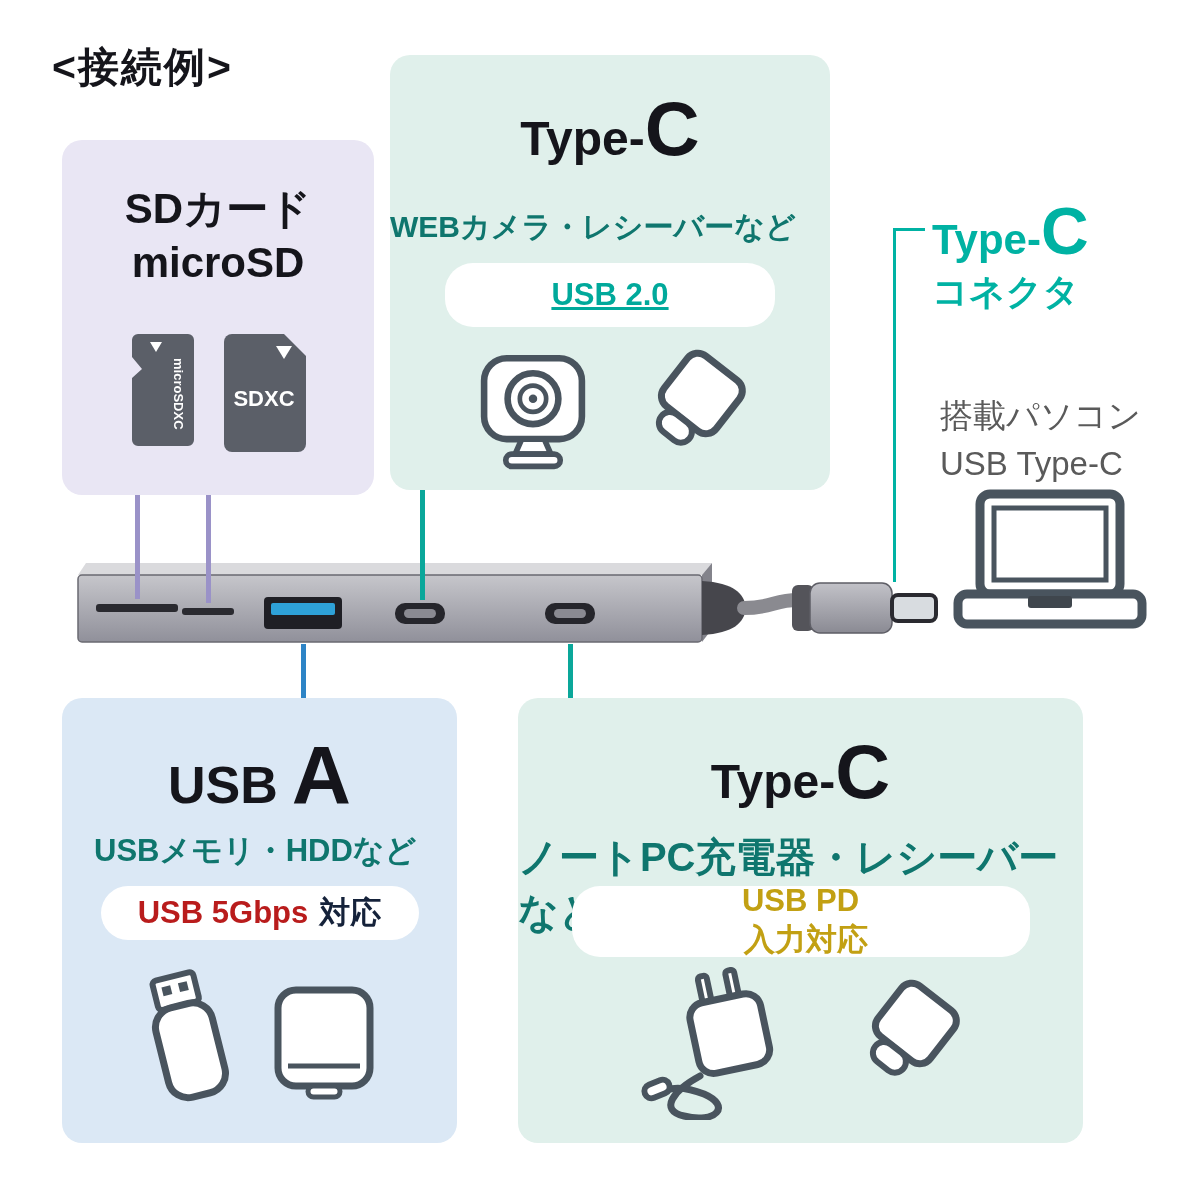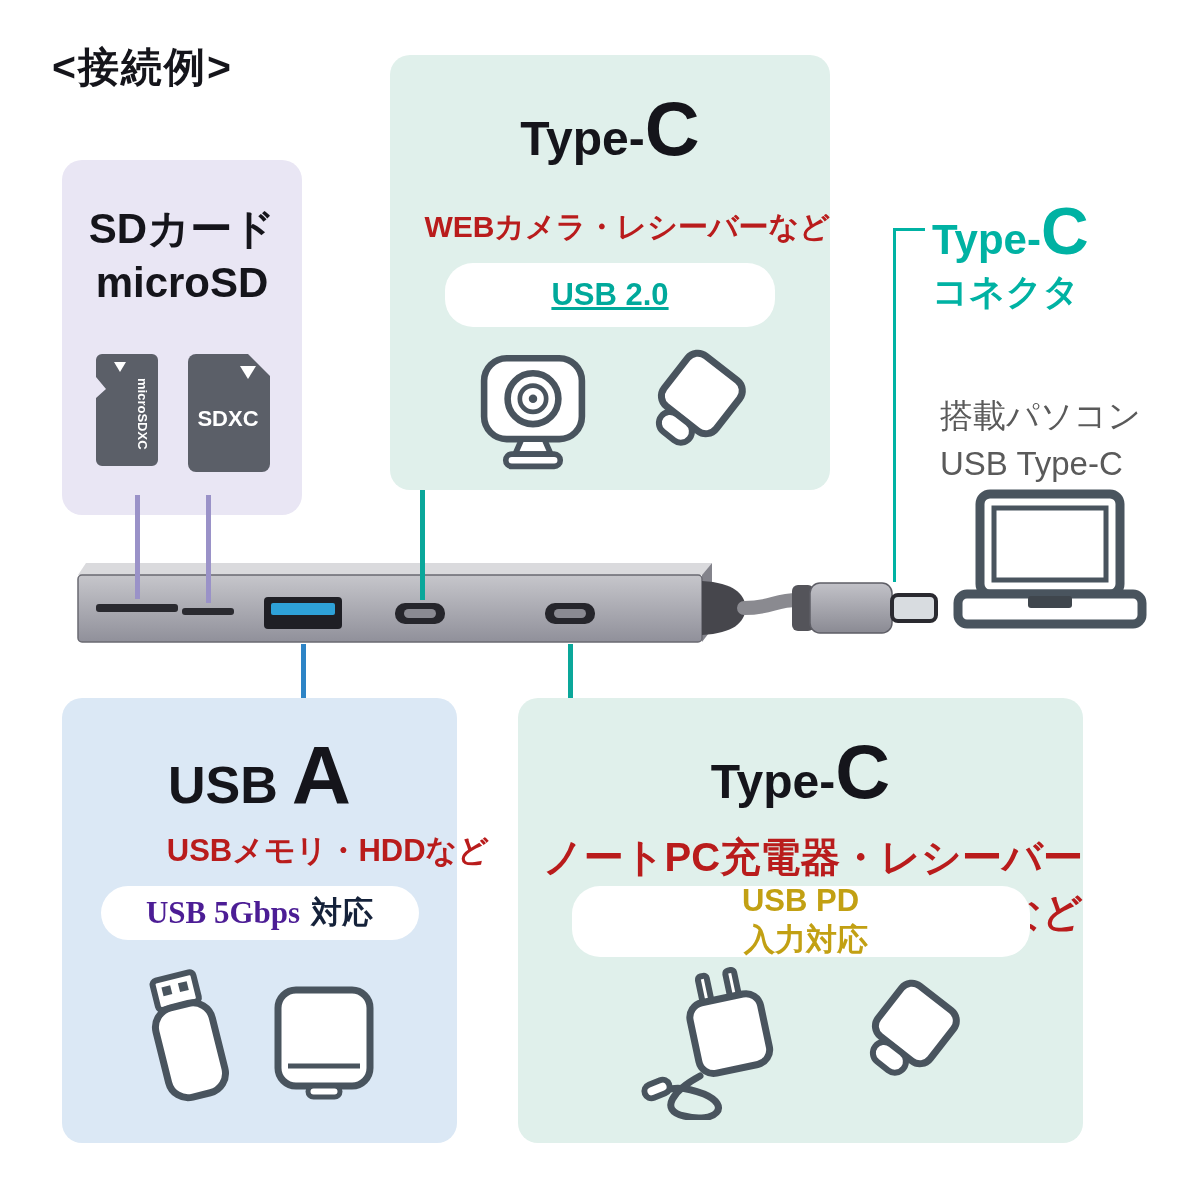--- a/index.html
+++ b/index.html
@@ -15,26 +15,26 @@
   .box { position:absolute; border-radius:20px; }
   .box-lavender { background:#e9e6f4; }
   .box-mint { background:#e0f0eb; }
   .box-blue { background:#dbe8f5; }
 
   .box-title { position:absolute; width:100%; text-align:center; font-weight:800; line-height:1; color:#15151b; }
   .t-prefix { font-size:48px; }
   .t-big { font-size:76px; }
   .t-usb { font-size:52px; }
   .t-usb-big { font-size:82px; margin-left:14px; }
-  .box-subtitle { position:absolute; width:100%; text-align:right; font-weight:800; font-size:30px; color:#b91c1c; }
+  .box-subtitle { position:absolute; width:100%; text-align:left; font-weight:800; font-size:30px; color:#0f766e; }
   .pill { position:absolute; left:50%; transform:translateX(-50%); background:#fff; border-radius:28px;
           display:flex; align-items:center; justify-content:center; font-weight:800; font-size:31px; }
   .pill .suffix { margin-left:11px; }
   .teal-text { color:#00a99b; }
-  .blue-text { color:#4c1d95;font-family:Liberation Serif, serif; }
+  .blue-text { color:#b91c1c; }
   .gold-text { color:#c2a013; }
   .dark-text { color:#15223a; }
 
   .icon-row { position:absolute; width:100%; display:flex; justify-content:center; align-items:center; }
 
   .sd-title { top:42px; font-size:42px; line-height:1.28; }
 
   .pointer-label { left:932px; top:198px; line-height:1; color:#00b2a3; font-weight:800; }
   .pointer-label .l1p { font-size:42px; }
   .pointer-label .l1b { font-size:66px; }
@@ -62,21 +62,21 @@
         <g transform="rotate(38 60 62)">
           <rect class="outline" x="28" y="12" width="66" height="64" rx="13" stroke-width="7"></rect>
           <rect class="outline" x="43" y="76" width="36" height="22" rx="11" stroke-width="6"></rect>
         </g>
       </symbol>
     </defs>
   </svg>
 
   <div class="abs page-title">&lt;接続例&gt;</div>
 
-  <div class="box box-lavender" style="left:62px; top:140px; width:240px; height:355px;margin-top:20px;">
+  <div class="box box-lavender" style="left:62px; top:140px; width:312px; height:355px;">
     <div class="box-title sd-title">
       <div>SDカード</div>
       <div>microSD</div>
     </div>
     <div class="icon-row" style="top:188px; gap:16px; align-items:flex-start;">
 
       <svg width="78" height="120" viewBox="0 0 78 120">
         <path d="M20,6 h44 a6,6 0 0 1 6,6 v100 a6,6 0 0 1 -6,6 h-50 a6,6 0 0 1 -6,-6 v-62 l10,-9 l-10,-12 v-17 a6,6 0 0 1 6,-6 z" fill="#5b5f68"></path>
         <path d="M26,14 l12,0 l-6,10 z" fill="#ffffff"></path>
         <text transform="translate(50,30) rotate(90)" font-size="13" font-weight="bold" fill="#ffffff">microSDXC</text>

